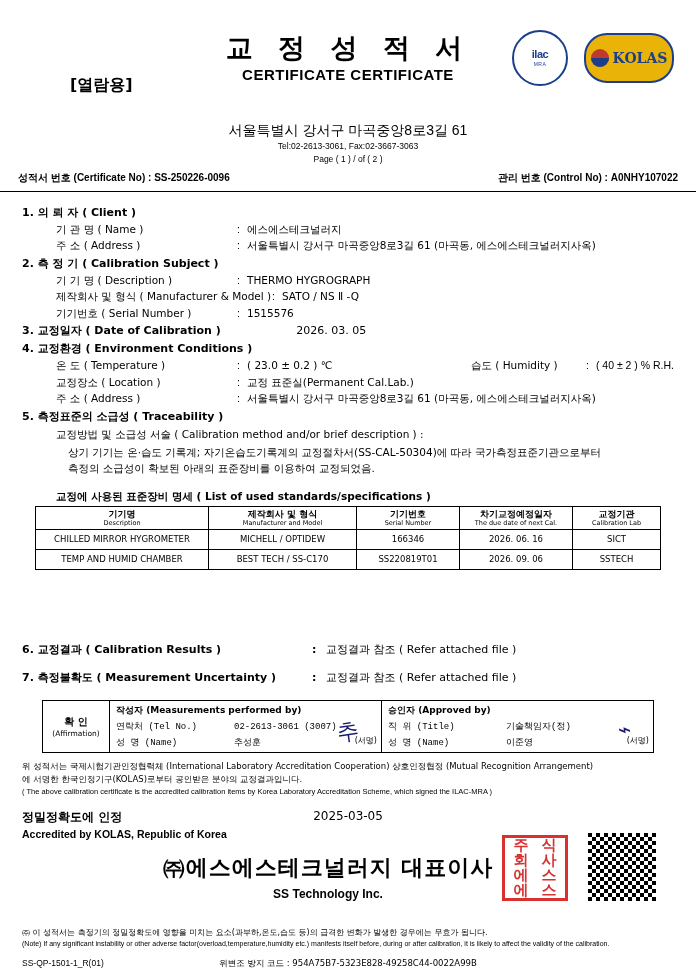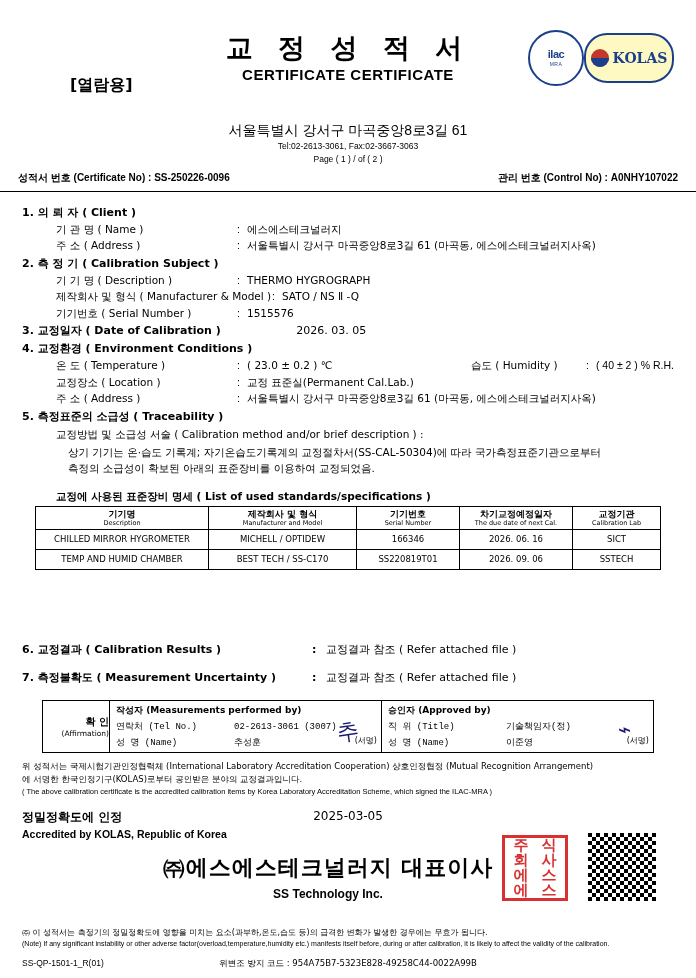--- a/index.html
+++ b/index.html
@@ -54,21 +54,21 @@
     font-size: 16px;
     font-weight: bold;
     font-family: "DejaVu Sans", sans-serif;
   }
   .logos {
     position: absolute;
     right: 22px;
     top: 30px;
     display: flex;
     align-items: center;
-    gap: 0;
+    gap: 16px;
   }
   .ilac-logo {
     width: 52px; height: 52px;
     border-radius: 50%;
     border: 2px solid #1b3f8b;
     background: #ffffff;
     display: flex;
     flex-direction: column;
     align-items: center;
     justify-content: center;
@@ -83,21 +83,21 @@
   .ilac-logo .ilac-sub {
     font-size: 5px;
     color: #1b3f8b;
     margin-top: 2px;
     letter-spacing: 0.5px;
   }
   .kolas-logo {
     width: 86px; height: 46px;
     border: 2px solid #1b3f8b;
     border-radius: 23px;
-    background: #fef9c3;
+    background: #eab308;
     display: flex;
     align-items: center;
     justify-content: center;
     gap: 4px;
   }
   .kolas-logo .kolas-mark {
     width: 18px; height: 18px;
     border-radius: 50%;
     background: #c0392b;
     position: relative;
@@ -256,21 +256,21 @@
     width: 610px;
     border: 1px solid #000;
     display: flex;
     font-size: 9px;
   }
   .affirm .cell-left {
     width: 66px;
     border-right: 1px solid #000;
     display: flex;
     flex-direction: column;
-    align-items: flex-end;
+    align-items: center;
     justify-content: center;
     padding: 4px 0;
     font-family: "DejaVu Sans", sans-serif;
   }
   .affirm .cell-left .t1 { font-size: 10px; font-weight: bold; }
   .affirm .cell-left .t2 { font-size: 7.5px; }
   .affirm .col {
     flex: 1;
     padding: 3px 6px;
     position: relative;

